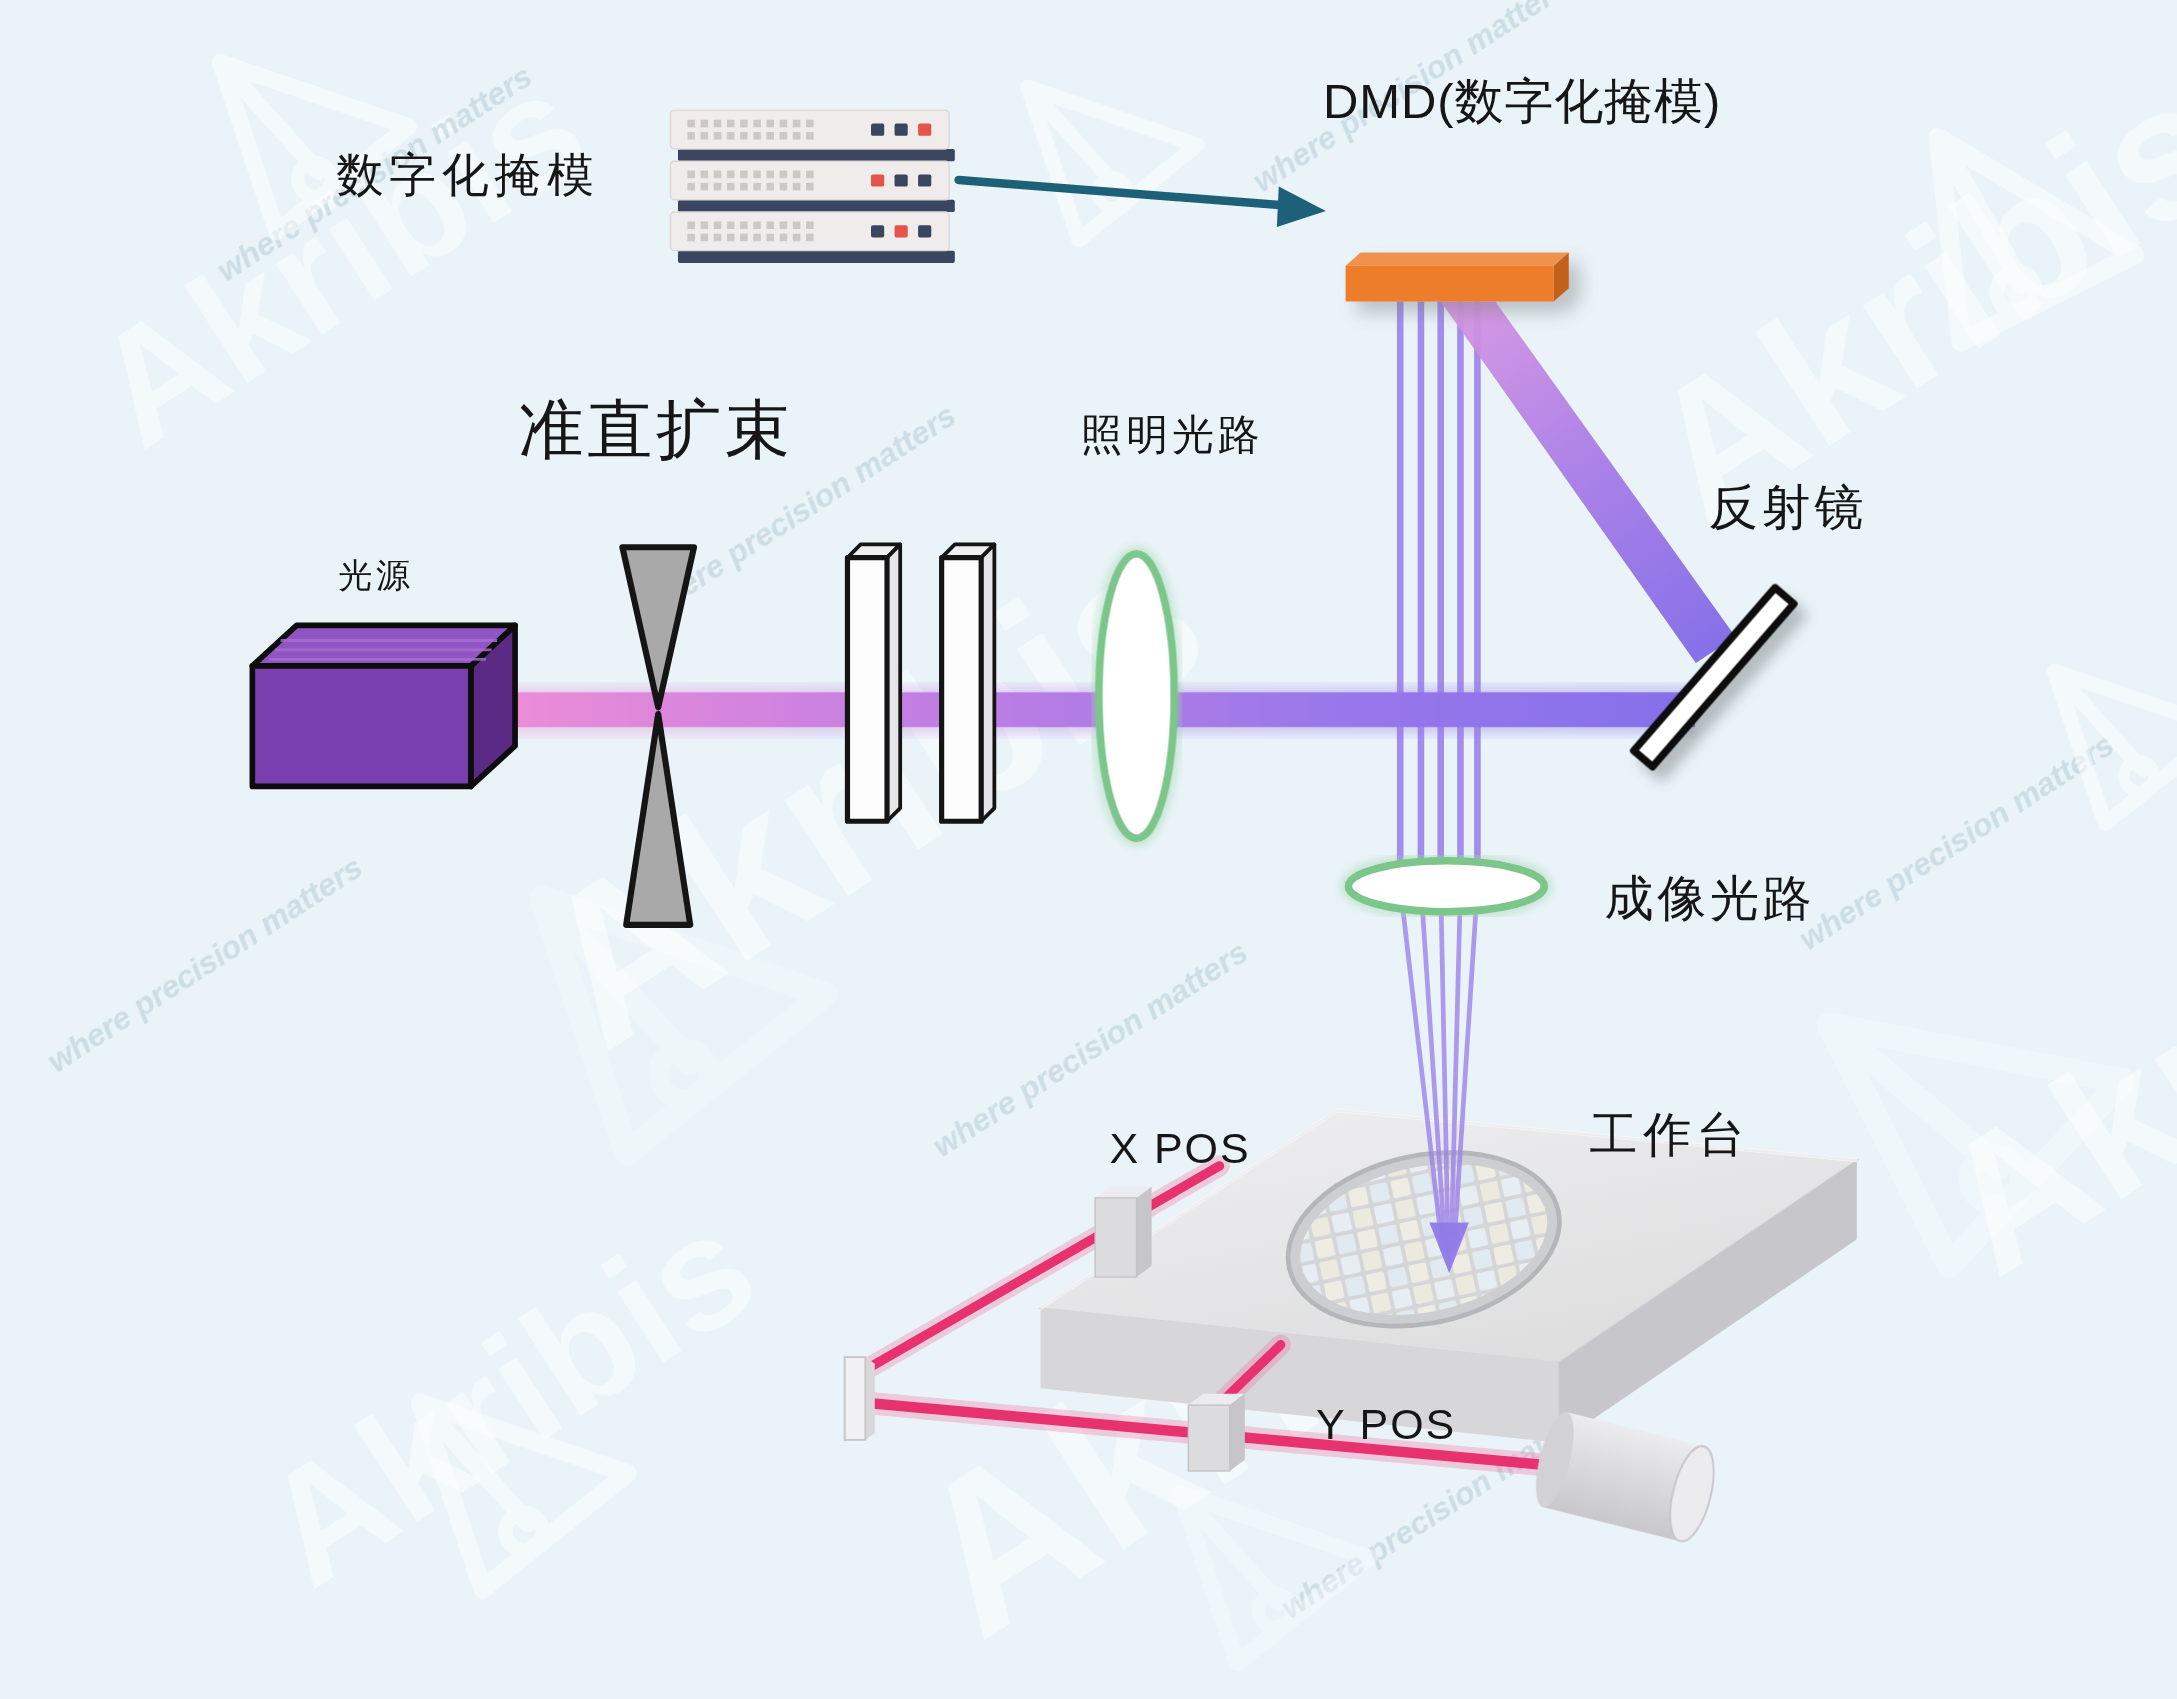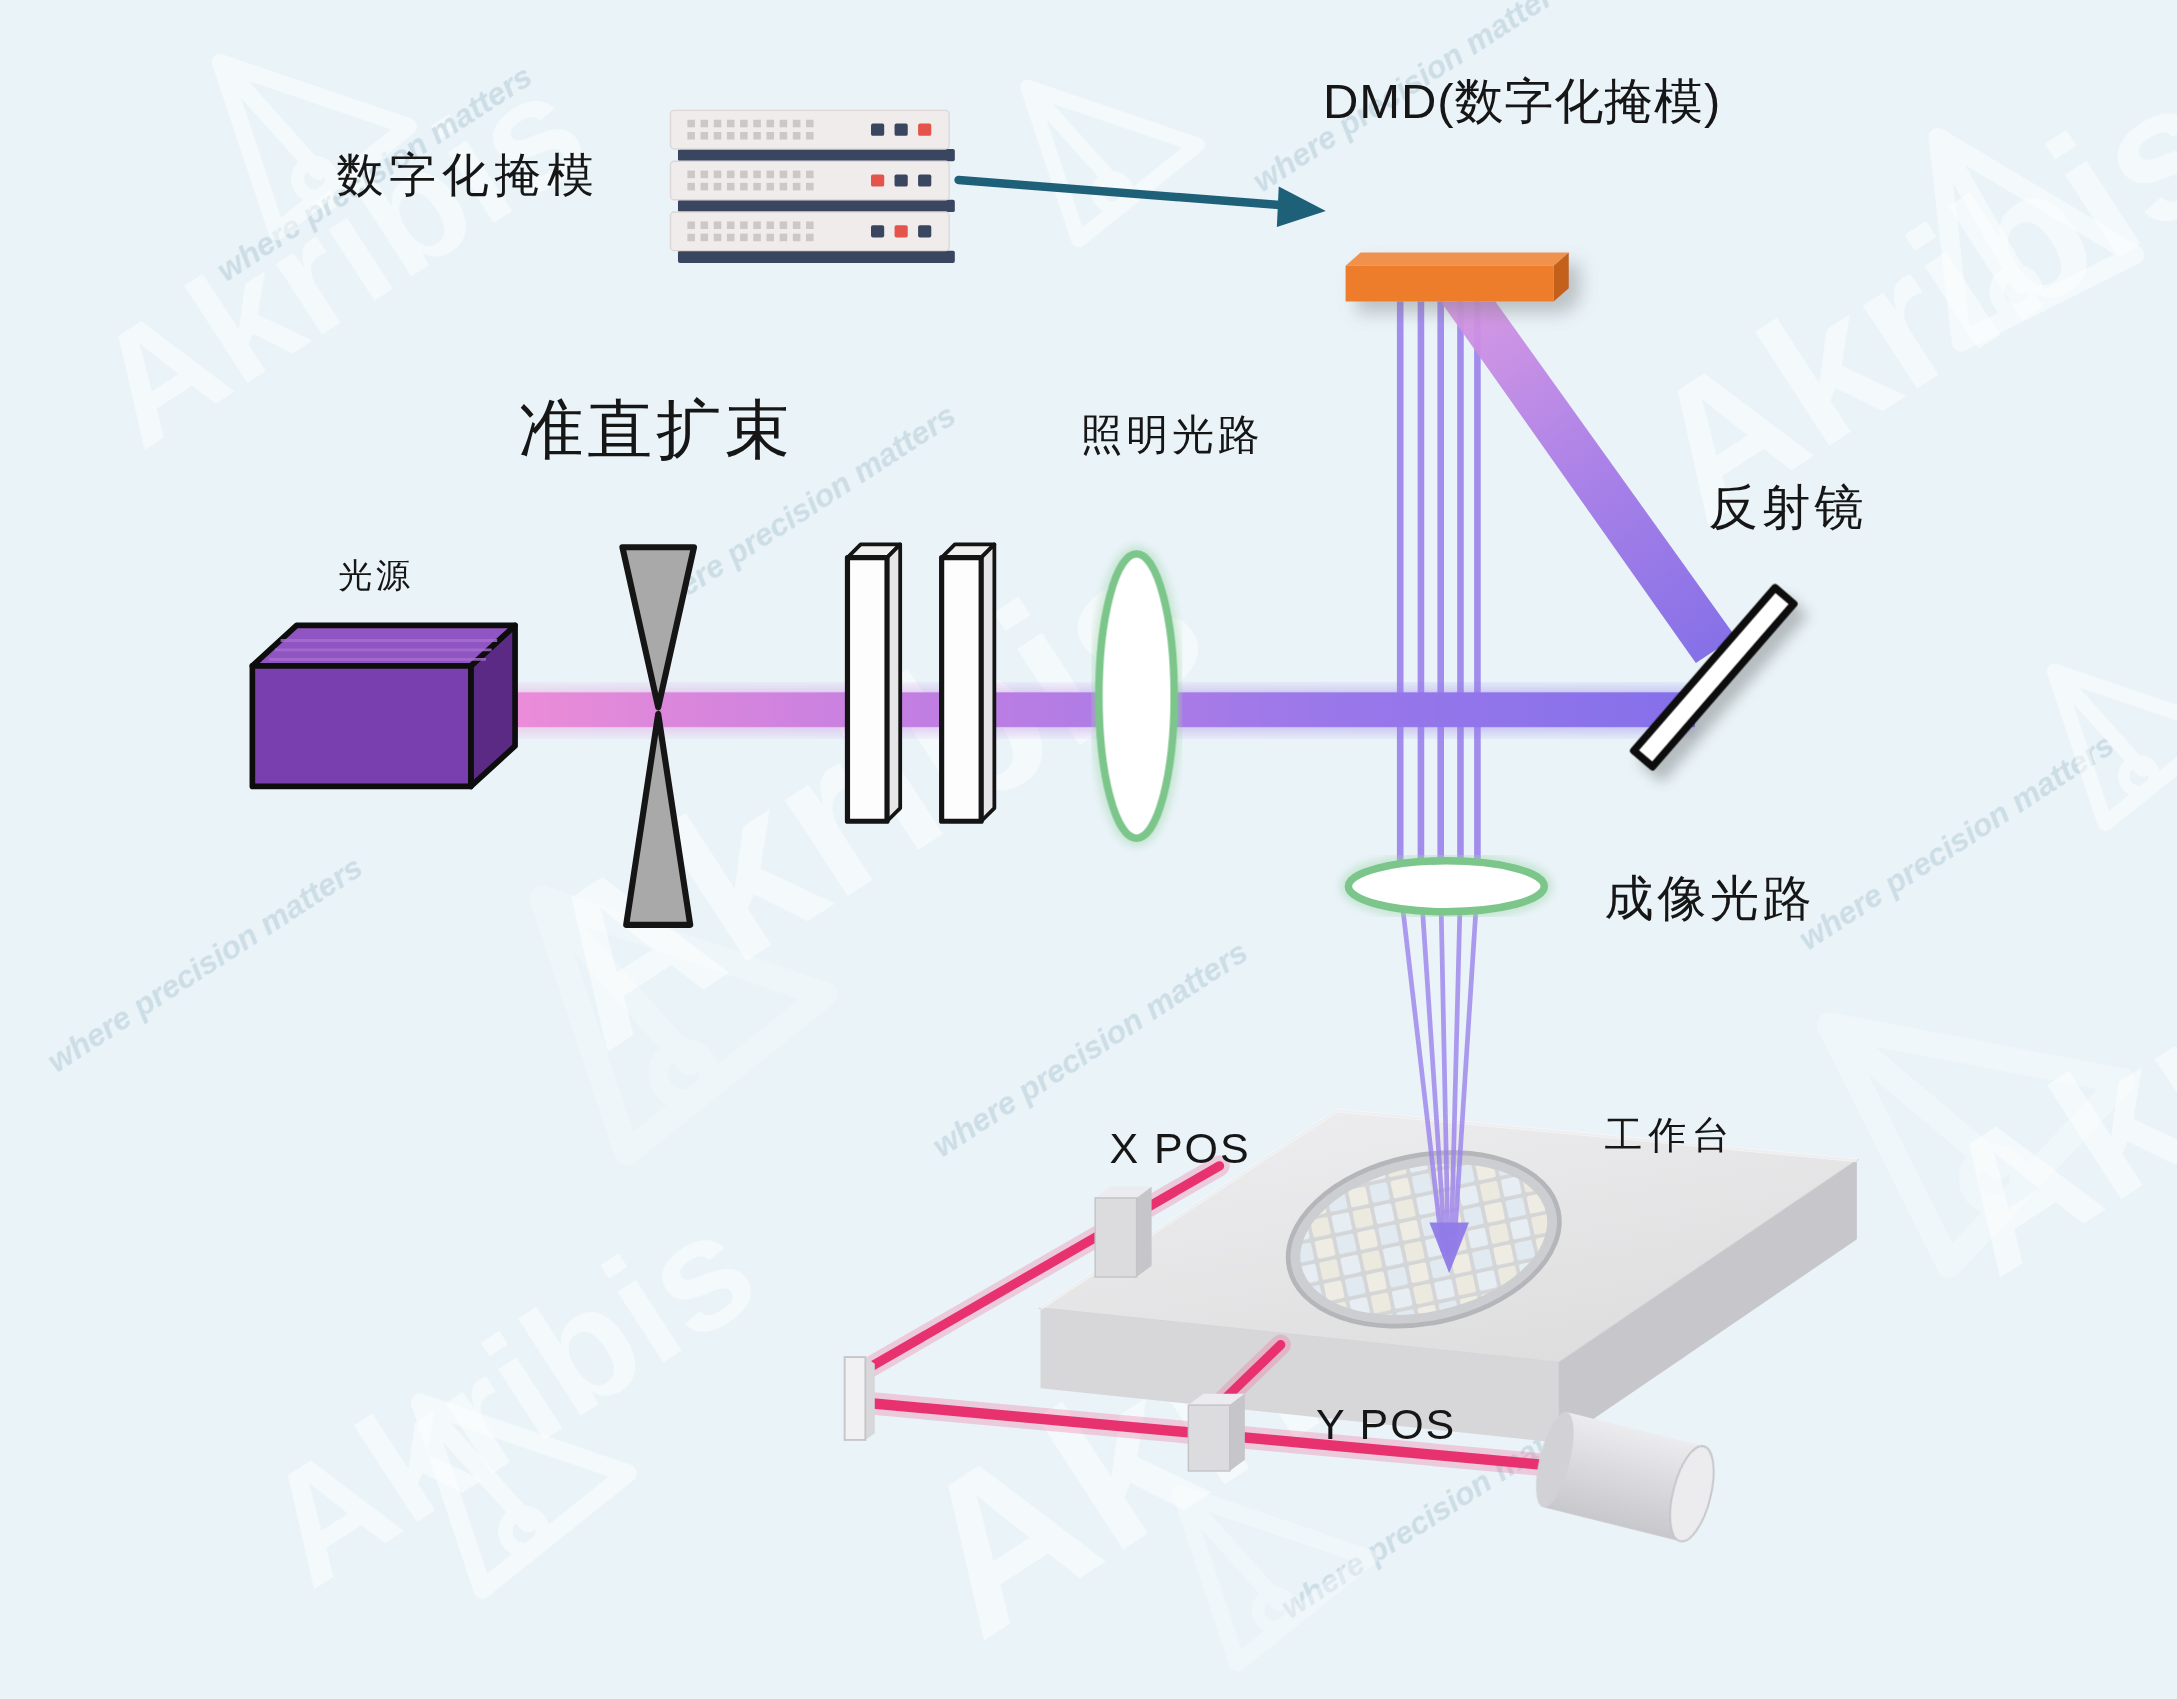--- a/index.html
+++ b/index.html
@@ -326,17 +326,17 @@
   </g>
 </svg>
 
   <div class="lbl" style="left:468px;top:175px;font-size:47px;letter-spacing:5.6px;">数字化掩模</div>
   <div class="lbl" style="left:1522px;top:102px;font-size:49px;letter-spacing:0.9px;">DMD(数字化掩模)</div>
   <div class="lbl" style="left:656px;top:430px;font-size:65px;">准直扩束</div>
   <div class="lbl" style="left:1172px;top:435px;font-size:42px;">照明光路</div>
   <div class="lbl" style="left:1788px;top:508px;font-size:49px;">反射镜</div>
   <div class="lbl" style="left:376px;top:576px;font-size:34px;">光源</div>
   <div class="lbl" style="left:1710px;top:899px;font-size:49px;font-family:Liberation Mono, monospace;">成像光路</div>
-  <div class="lbl" style="left:1670px;top:1135px;font-size:38px;letter-spacing:5.6px;">工作台</div>
+  <div class="lbl" style="left:1670px;top:1135px;font-size:48px;letter-spacing:5.6px;">工作台</div>
   <div class="lbl" style="left:1153px;top:1148px;font-size:43px;letter-spacing:1.9px;margin-left:27px;">X POS</div>
   <div class="lbl" style="left:1338px;top:1424px;font-size:43px;letter-spacing:1.9px;margin-left:48px;">Y POS</div>
 </div>
 
 
 </body></html>

